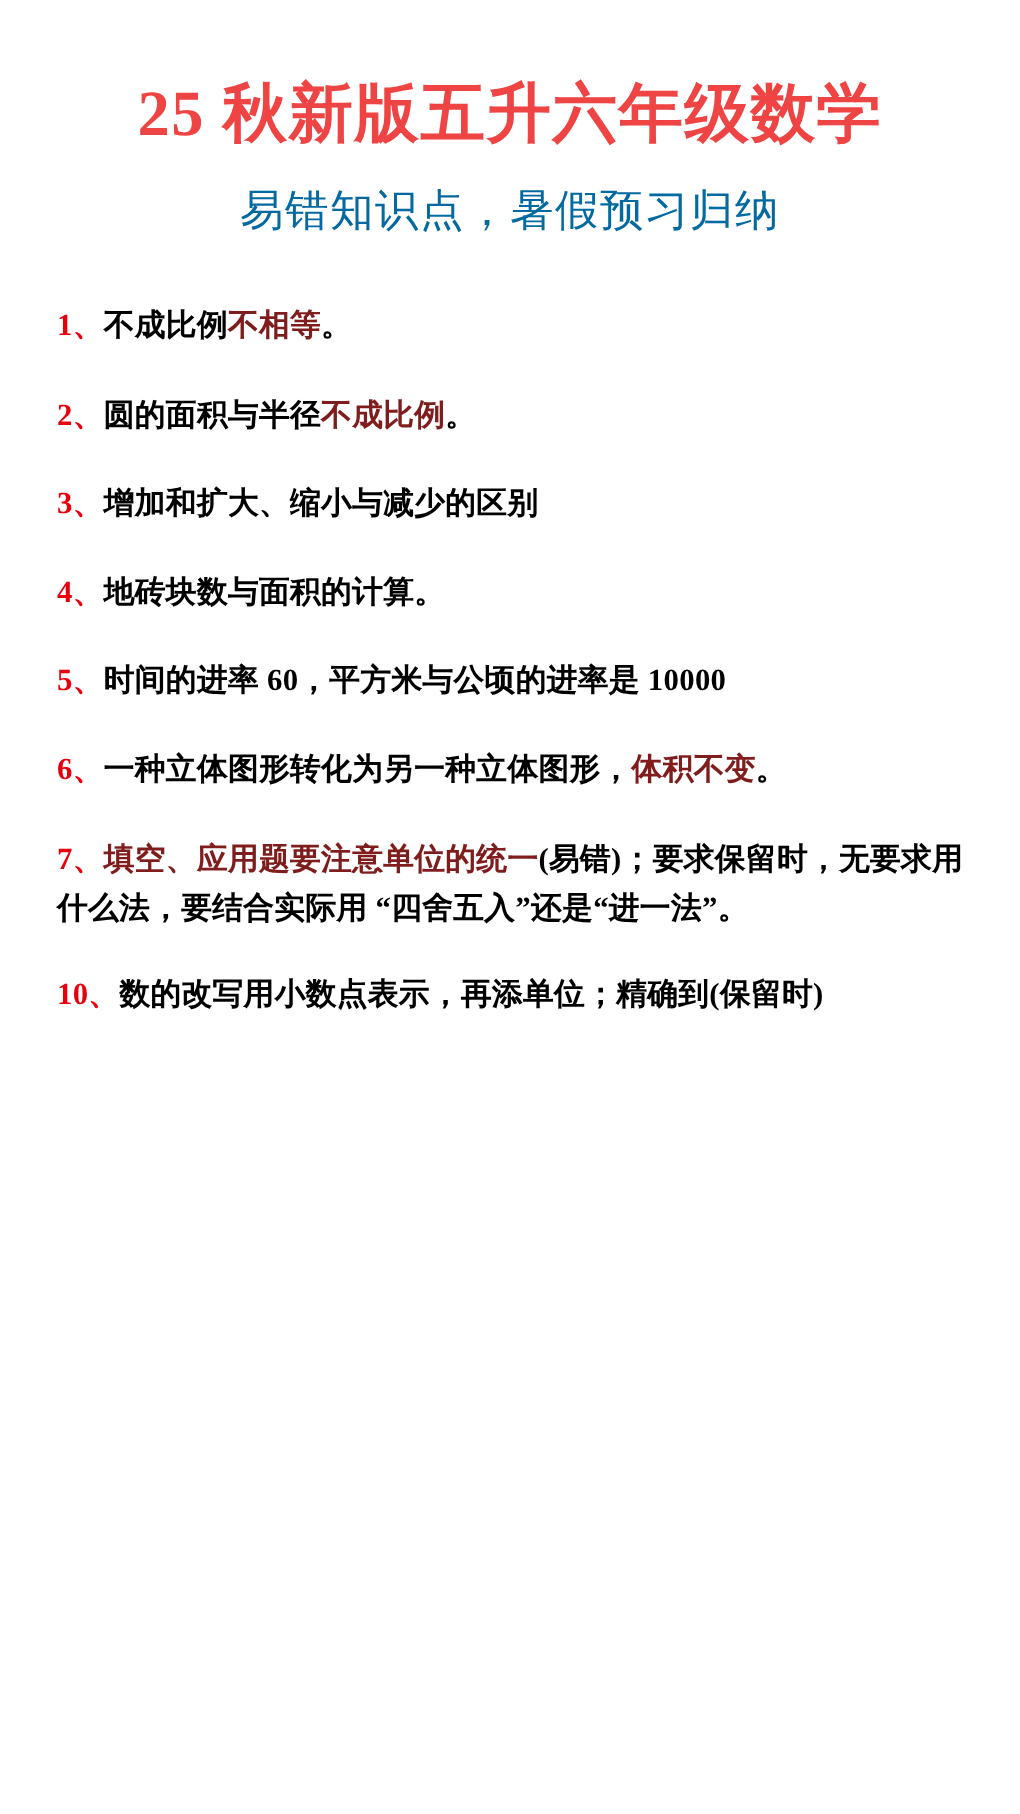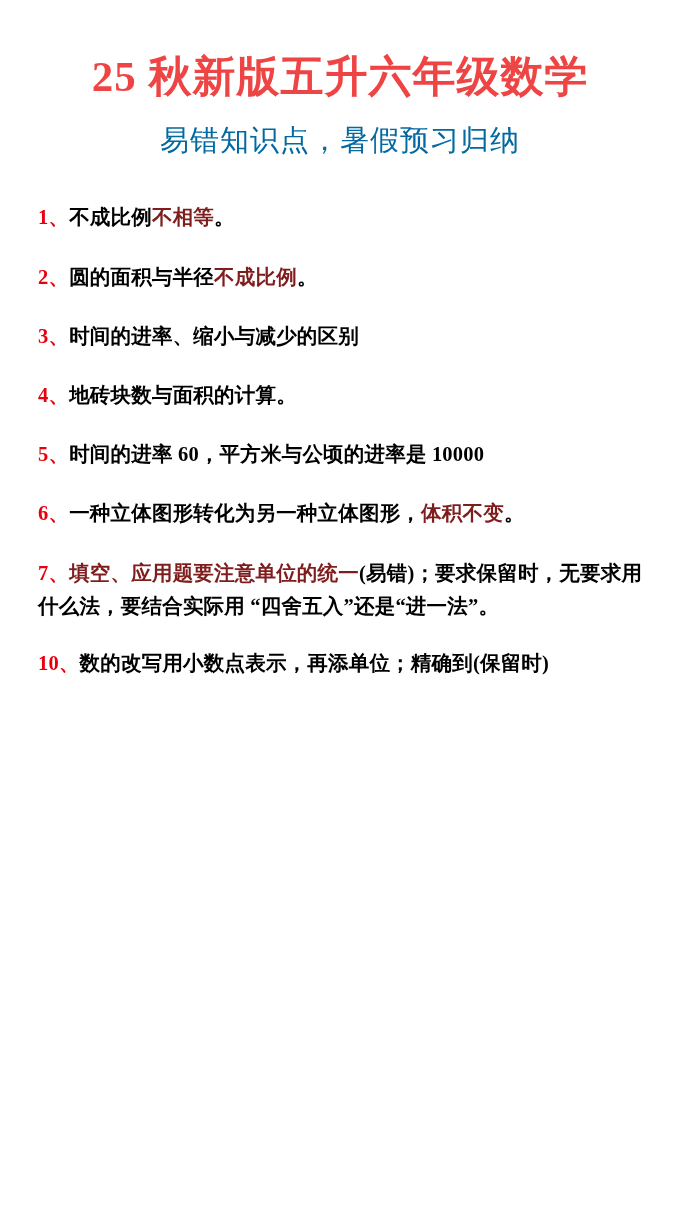--- a/index.html
+++ b/index.html
@@ -71,21 +71,21 @@
 
 <div class="page">
 
   <div class="title-main">25 秋新版五升六年级数学</div>
 
   <div class="title-sub">易错知识点，暑假预习归纳</div>
 
   <div class="list">
       <div class="item"><span class="num">1、</span><span class="black">不成比例</span><span class="green">不相等</span><span class="black">。</span></div>
       <div class="item"><span class="num">2、</span><span class="black">圆的面积与半径</span><span class="green">不成比例</span><span class="black">。</span></div>
-      <div class="item"><span class="num">3、</span><span class="black">时间的进率、缩小与减少的区别</span></div>
+      <div class="item"><span class="num">3、</span><span class="black">增加和扩大、缩小与减少的区别</span></div>
       <div class="item"><span class="num">4、</span><span class="black">地砖块数与面积的计算。</span></div>
       <div class="item"><span class="num">5、</span><span class="black">时间的进率 60，平方米与公顷的进率是 10000</span></div>
       <div class="item"><span class="num">6、</span><span class="black">一种立体图形转化为另一种立体图形，</span><span class="green">体积不变</span><span class="black">。</span></div>
       <div class="item multiline"><span class="num">7、</span><span class="green">填空、应用题要注意单位的统一</span><span class="black">(易错)；要求保留时，无要求用什么法，要结合实际用 “四舍五入”还是“进一法”。</span></div>
       <div class="item"><span class="num">10、</span><span class="black">数的改写用小数点表示，再添单位；精确到(保留时)</span></div>
     </div>
 
 </div>
 
 </body></html>

